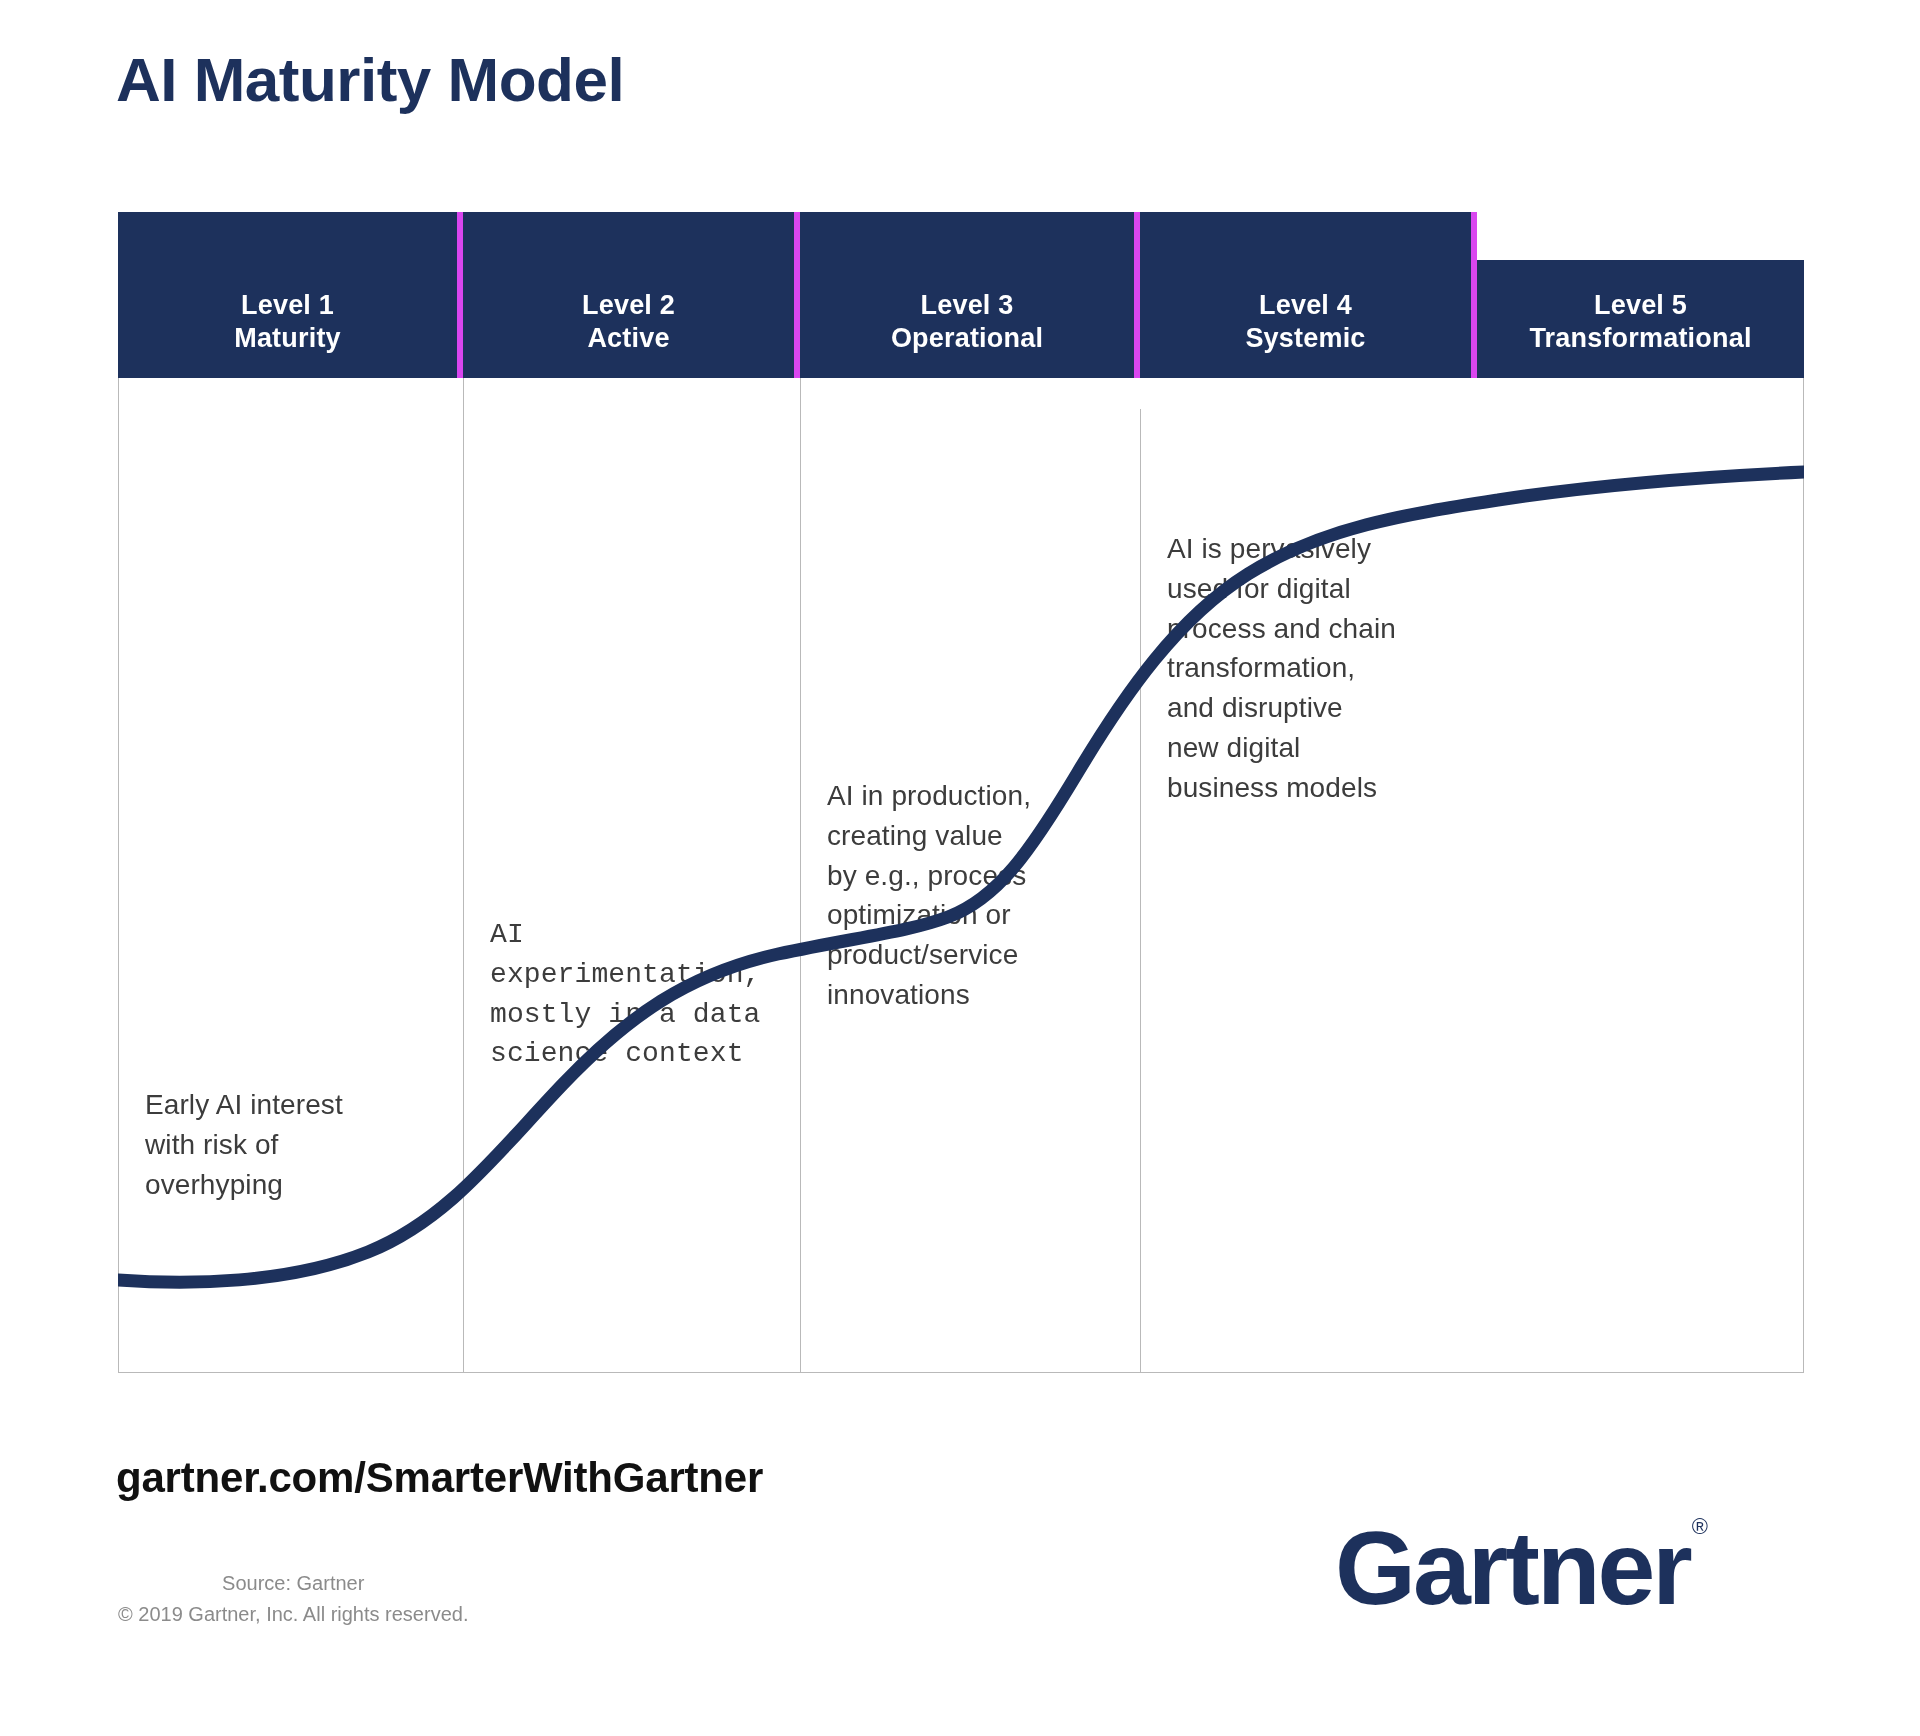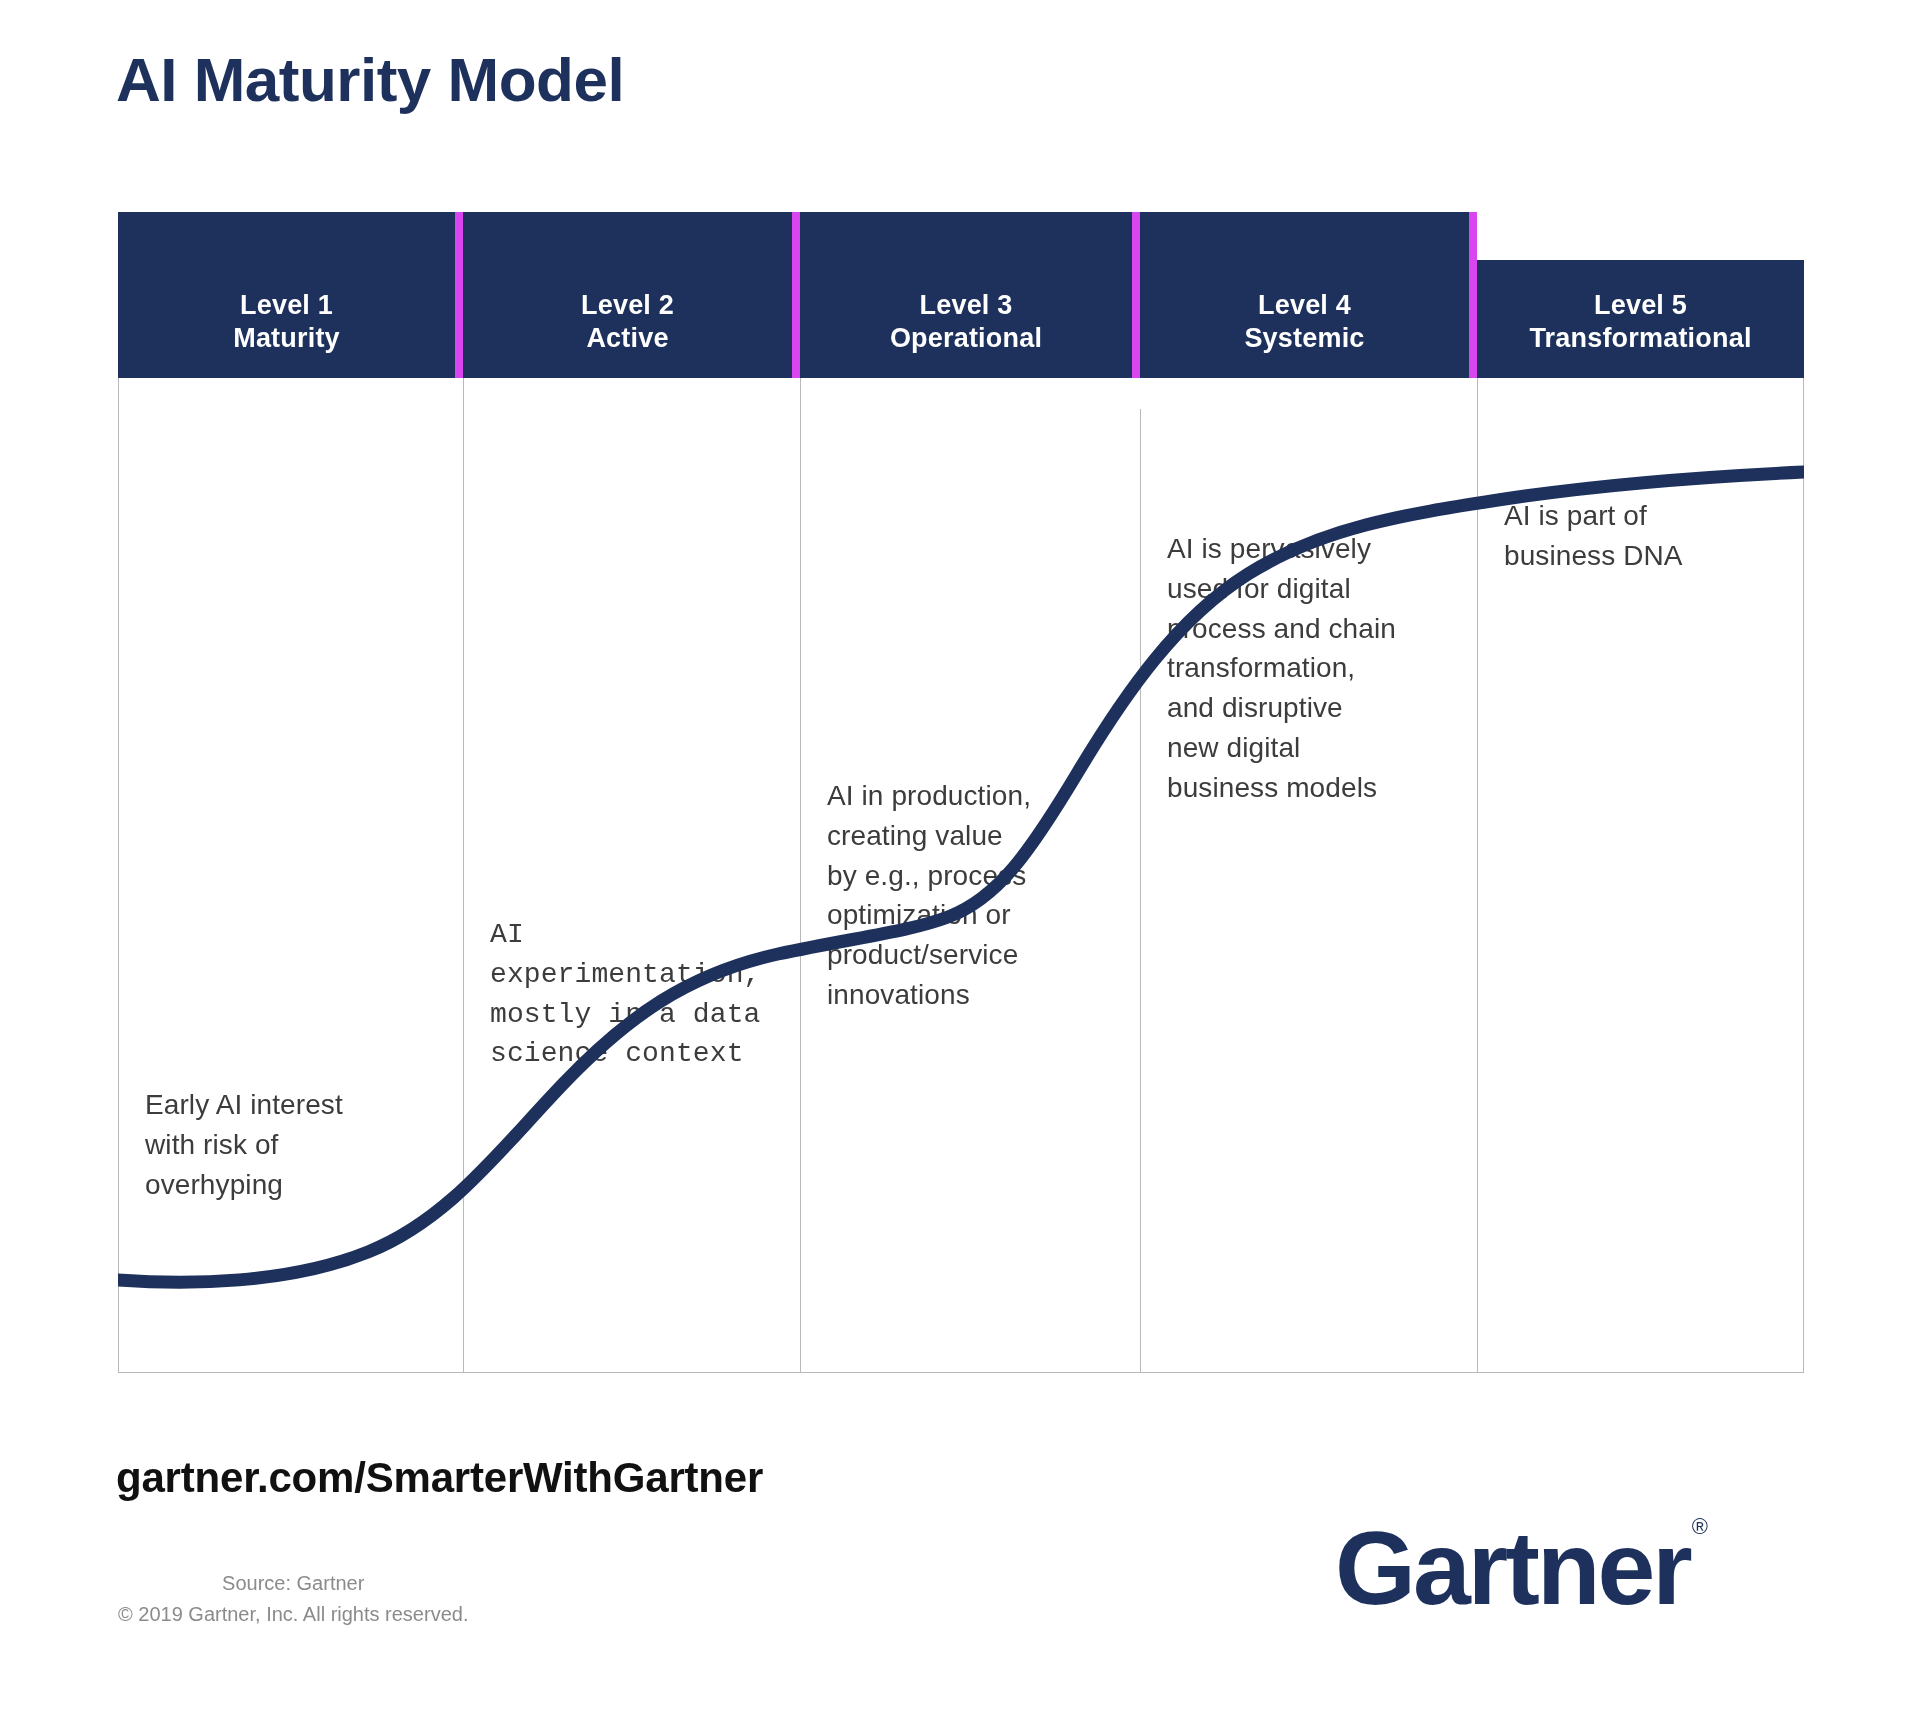--- a/index.html
+++ b/index.html
@@ -52,21 +52,21 @@
   .header-cell {
     position: relative;
     background: #1d315c;
     color: #ffffff;
     display: flex;
     flex-direction: column;
     align-items: center;
     justify-content: flex-end;
     padding-bottom: 22px;
     box-sizing: border-box;
-    border-right: 8px solid #d946ef;
+    border-right: 6px solid #d946ef;
   }
   .header-cell:last-child { border-right: none; }
   .header-level {
     font-size: 27px;
     font-weight: 700;
     line-height: 1.25;
     letter-spacing: 0.2px;
   }
   .header-name {
     font-size: 27px;
@@ -219,24 +219,20 @@
 innovations</div>
       </div>
       <div class="body-cell" style="width:337px;">
         <div class="cell-text" id="cell-text-4">AI is pervasively
 used for digital
 process and chain
 transformation,
 and disruptive
 new digital
 business models</div>
-      </div>
-      <div class="body-cell" style="width:325px;">
-        <div class="cell-text" id="cell-text-5">AI is part of
-business DNA</div>
       </div>
     </div>
 
     <svg id="curve-layer" viewBox="0 0 1686 1161" preserveAspectRatio="none">
       <path id="s-curve-path" d="M 0 1068
                C 70 1073, 170 1072, 250 1040
                C 330 1008, 380 940, 445 872
                C 510 804, 570 762, 660 742
                C 740 725, 790 720, 830 705
                C 880 686, 912 640, 960 560

